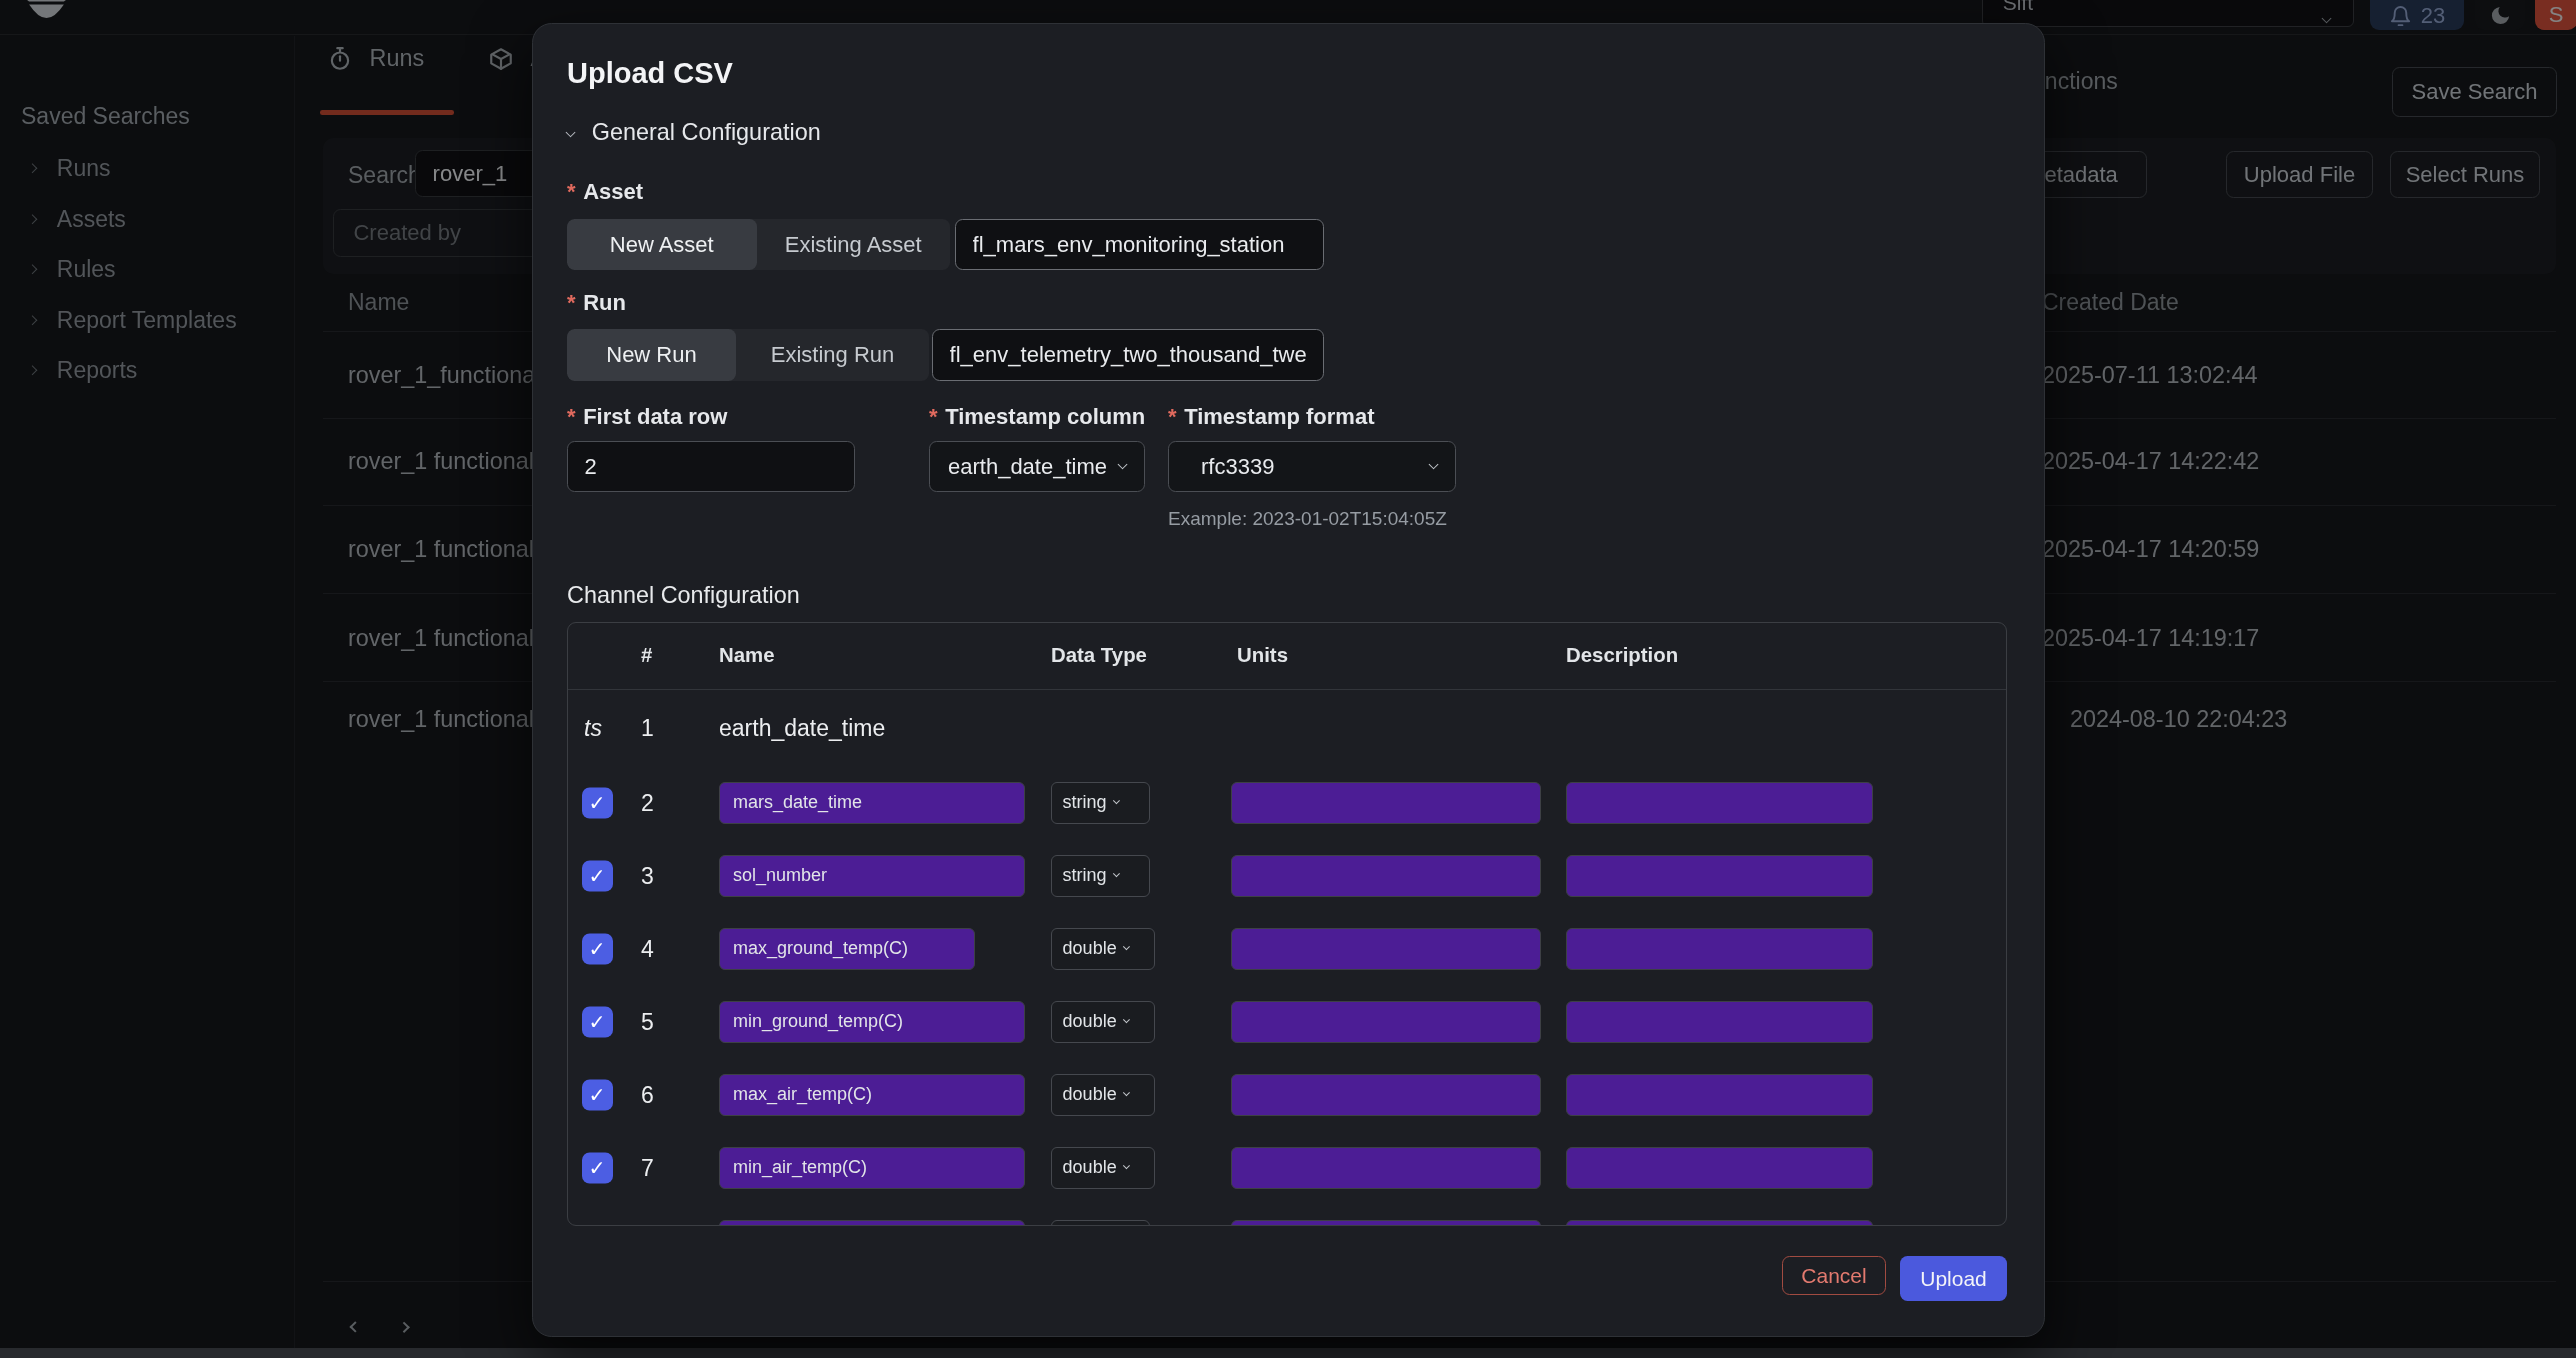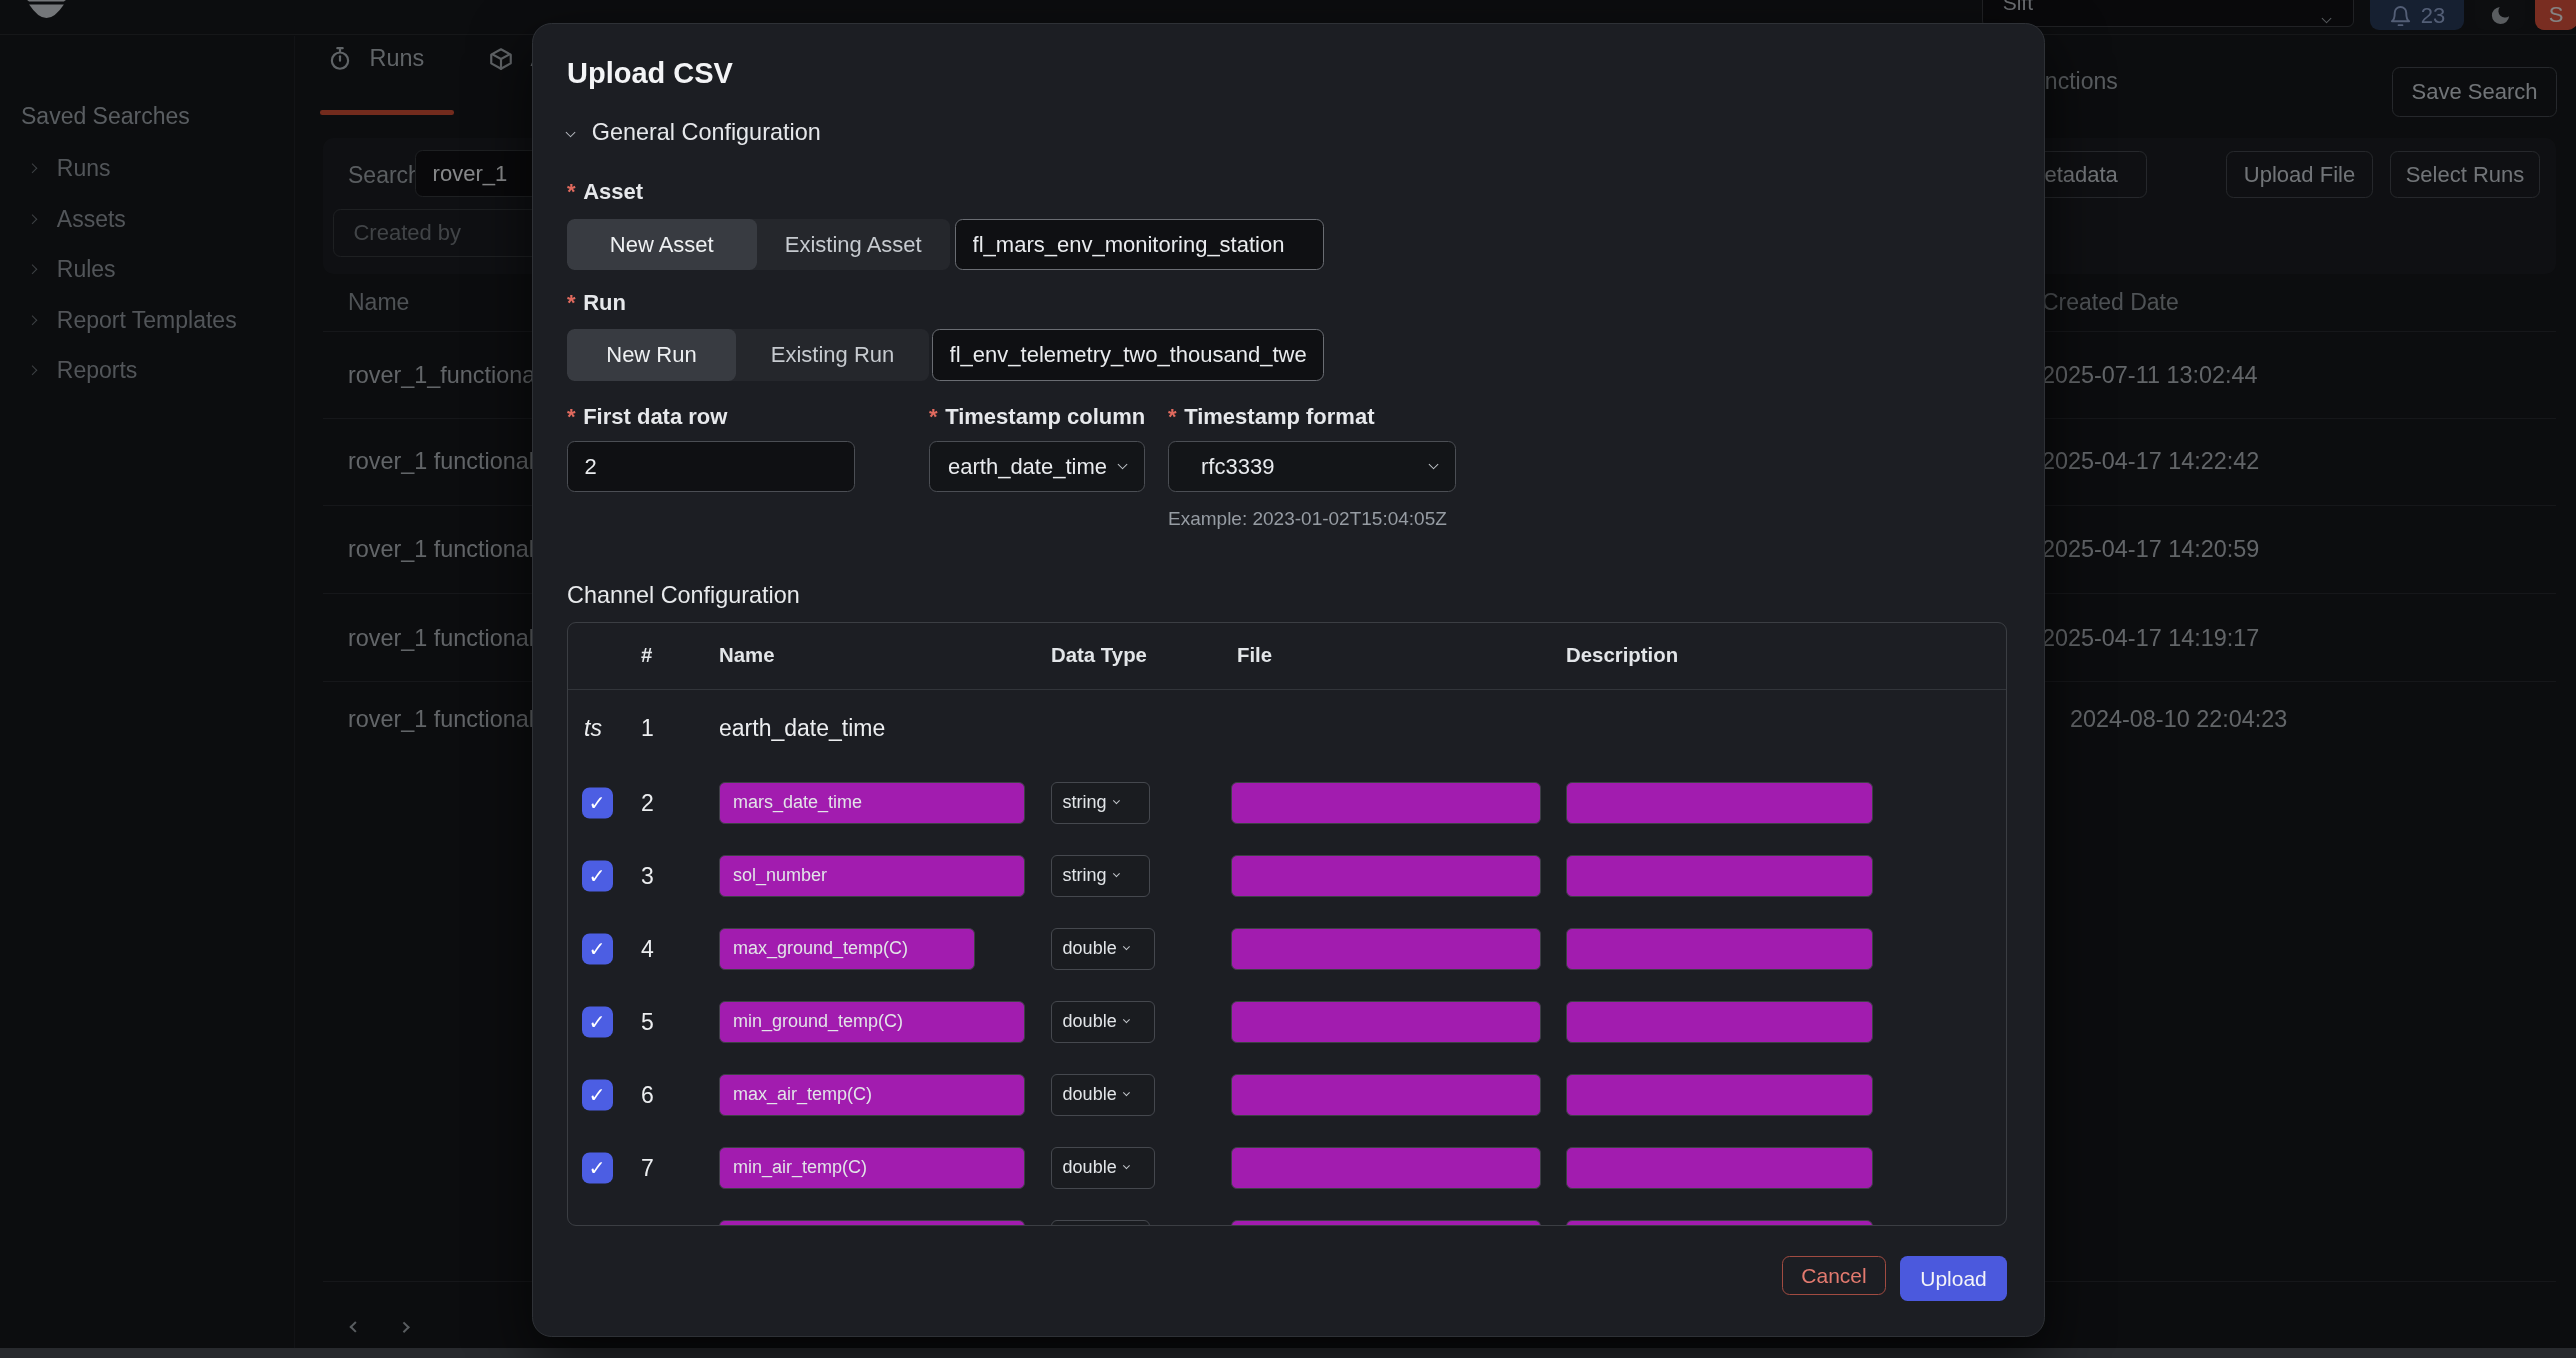--- a/index.html
+++ b/index.html
@@ -60,21 +60,21 @@
 
   .ch-table { position:absolute; left:34px; top:598px; width:1440px; height:604px; border:1.1px solid #3b3e43; border-radius:9px; overflow:hidden; }
   .ch-head { position:relative; height:67px; border-bottom:1.1px solid #32353a; }
   .ch-head span { position:absolute; top:21px; font-size:20.4px; font-weight:bold; color:#e2e5e8; }
   .ch-row { position:relative; height:73px; }
   .ch-row.ts { height:76px; }
   .cell-num { position:absolute; left:73px; top:50%; transform:translateY(-50%); font-size:23px; color:#eceef0; }
   .cell-ts { position:absolute; left:16px; top:50%; transform:translateY(-50%); font-size:23px; font-style:italic; color:#eceef0; }
   .cell-name-txt { position:absolute; left:151px; top:50%; transform:translateY(-50%); font-size:23px; color:#eceef0; }
   .cb { position:absolute; left:13.6px; top:50%; transform:translateY(-50%); width:31px; height:31px; background:#4c5ee3; border-radius:7.6px; display:flex; align-items:center; justify-content:center; color:#fff; font-size:20.4px; cursor:pointer; }
-  .s-input { position:absolute; top:50%; transform:translateY(-50%); height:42px; background:#a21caf; border:1.1px solid #3d4045; border-radius:6px; color:#e2e5e8; font-size:18px; padding:0 13px; font-family:"Liberation Sans",sans-serif; }
+  .s-input { position:absolute; top:50%; transform:translateY(-50%); height:42px; background:#4c1d95; border:1.1px solid #3d4045; border-radius:6px; color:#e2e5e8; font-size:18px; padding:0 13px; font-family:"Liberation Sans",sans-serif; }
   .s-select { position:absolute; top:50%; transform:translateY(-50%); height:42px; background:#1a1c20; border:1.1px solid #45484e; border-radius:6px; color:#e2e5e8; font-size:18px; display:flex; align-items:center; gap:7.6px; padding:0 10.6px; cursor:pointer; }
   .btn-cancel { position:absolute; left:1249px; top:1232px; width:104px; height:39px; border:1.1px solid #a14b41; border-radius:7.6px; background:transparent; color:#e37a6f; font-size:21px; cursor:pointer; font-family:"Liberation Sans",sans-serif; }
   .btn-upload { position:absolute; left:1367px; top:1232px; width:107px; height:45px; border:none; border-radius:7.6px; background:#4b59dd; color:#f2f3f8; font-size:21px; cursor:pointer; font-family:"Liberation Sans",sans-serif; }
   svg { display:block; }
 </style>
 </head>
 <body>
 
 <div class="page">
 
@@ -259,21 +259,21 @@
     </div>
     <div class="m-example" style="left:635px; top:484px;">Example: 2023-01-02T15:04:05Z</div>
 
     <div class="m-h2" style="left:34px; top:558px;">Channel Configuration</div>
 
     <div class="ch-table">
       <div class="ch-head">
         <span style="left:73px;">#</span>
         <span style="left:151px;">Name</span>
         <span style="left:483px;">Data Type</span>
-        <span style="left:669px;">File</span>
+        <span style="left:669px;">Units</span>
         <span style="left:998px;">Description</span>
       </div>
 
       <div class="ch-row ts">
         <span class="cell-ts">ts</span>
         <span class="cell-num">1</span>
         <span class="cell-name-txt">earth_date_time</span>
       </div>
 
       <div class="ch-row">

